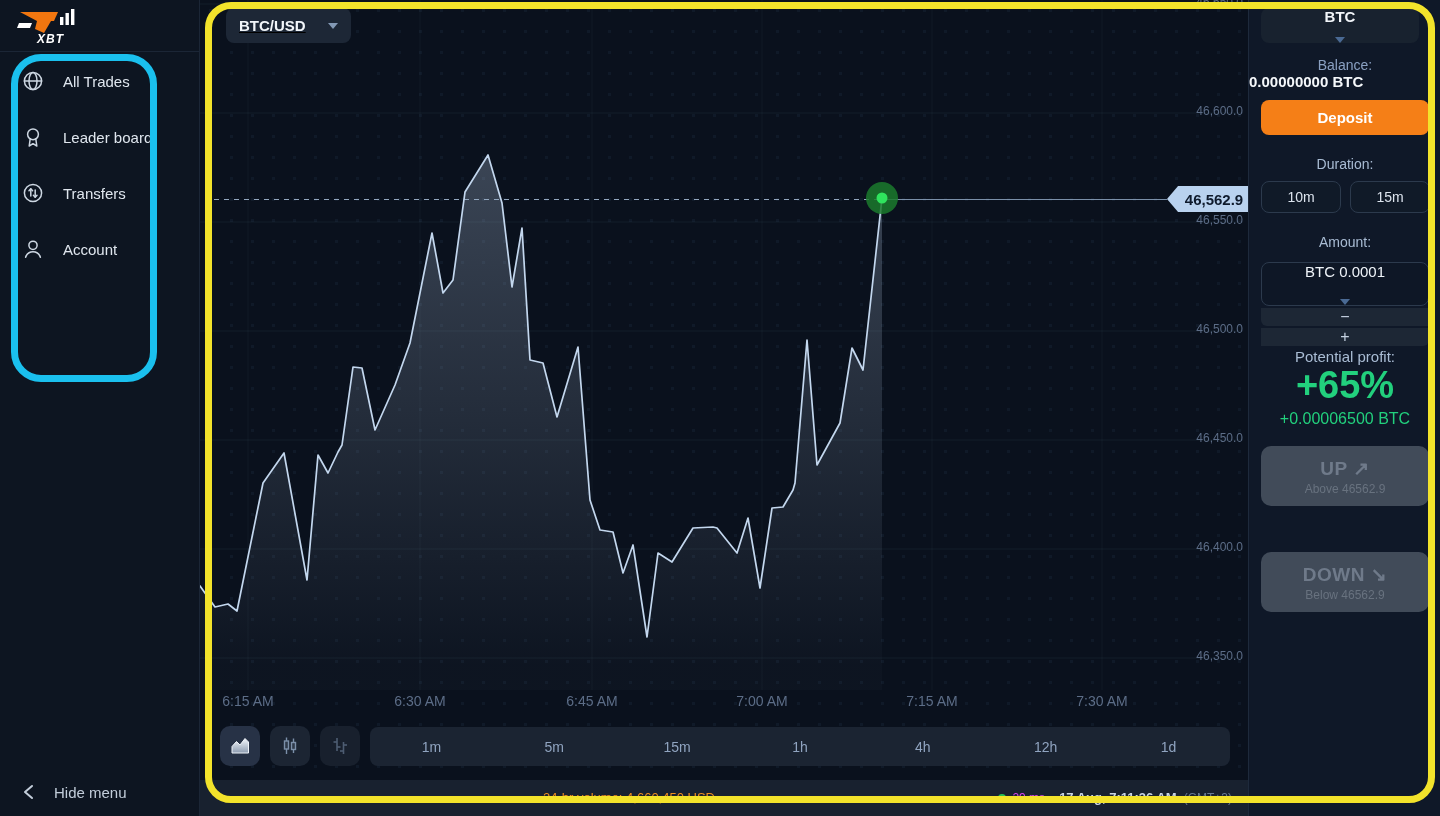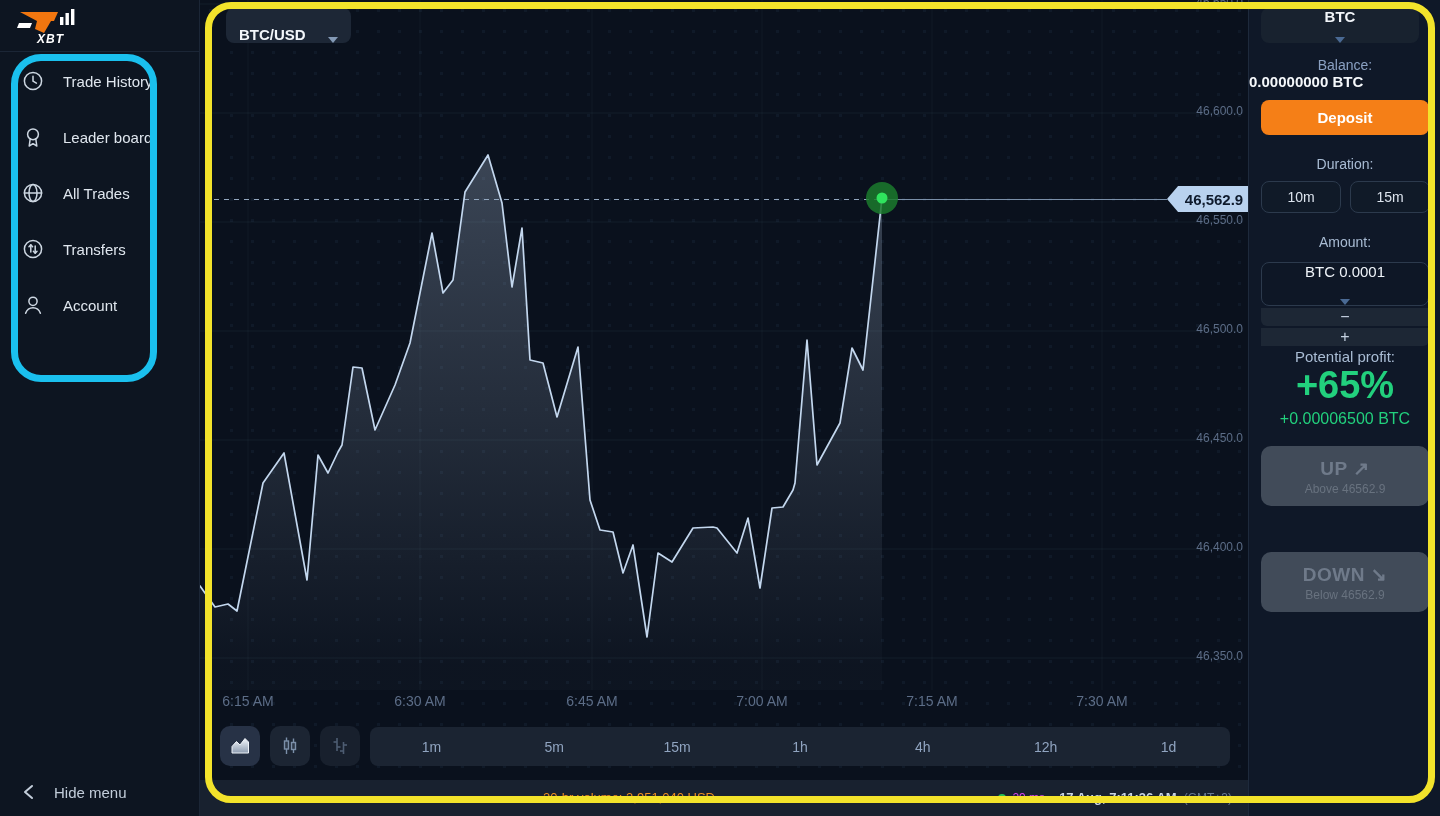--- a/index.html
+++ b/index.html
@@ -22,22 +22,22 @@
   
   #main { position:absolute; left:200px; top:0; width:1048px; height:816px;
     background:#0a111d;
     background-image:radial-gradient(rgba(96,140,190,0.07) 1.5px, transparent 1.8px);
     background-size:21px 21px; }
   #price-chart { position:absolute; left:0; top:0; }
   .y-label { position:absolute; right:5px; color:#5c6d87; font-size:12px; }
   .x-label { position:absolute; top:693px; transform:translateX(-50%);
     color:#5c6d87; font-size:14px; white-space:nowrap; }
   .symbol-select { position:absolute; left:26px; top:8px; width:125px; height:35px;
-    background:#1d2736; border-radius:8px; display:flex; align-items:flex-end;
-    justify-content:space-between; padding:0 13px; cursor:pointer; }
+    background:#1d2736; border-radius:8px; display:flex; align-items:center;
+    justify-content:space-between; padding:0 13px; cursor:pointer;text-decoration:underline; }
   .symbol-select .txt { color:#f2f6fa; font-size:15px; font-weight:bold; }
   .caret-down { width:0; height:0; border-left:5px solid transparent;
     border-right:5px solid transparent; border-top:6px solid #8399b5; }
   .price-tag { position:absolute; left:967px; top:186px; width:85px; height:26px;
     background:#b9d2ef; color:#0e1a2c; font-size:15px; font-weight:bold;
     display:flex; align-items:center; justify-content:center; padding-left:9px;
     clip-path:polygon(0 50%, 13% 0, 100% 0, 100% 100%, 13% 100%); }
   .ct-btn { position:absolute; top:726px; width:40px; height:40px; border-radius:10px;
     display:flex; align-items:center; justify-content:center; cursor:pointer; }
   #ct-area { left:20px; background:#273246; }
@@ -120,38 +120,31 @@
         <rect x="47" y="12" width="3.4" height="8" fill="#ffffff"></rect>
         <rect x="52.5" y="8" width="3.4" height="12" fill="#ffffff"></rect>
         <rect x="58" y="4" width="3.4" height="16" fill="#ffffff"></rect>
         <text x="24" y="38" fill="#ffffff" font-size="12" font-style="italic" font-weight="bold" letter-spacing="1">XBT</text>
       </svg>
     </div>
     <nav id="nav">
         <div class="nav-item">
           <svg class="icon" width="24" height="24" viewBox="0 0 24 24" fill="none" stroke="#cdd7e2" stroke-width="1.5" stroke-linecap="round" stroke-linejoin="round">
             <circle cx="12" cy="12" r="8.6"></circle>
-            <polyline points="12,7.2 12,12.2 15.4,14.2"></polyline>
+            <ellipse cx="12" cy="12" rx="4" ry="8.6"></ellipse>
+            <line x1="3.4" y1="12" x2="20.6" y2="12"></line>
           </svg>
-          <span class="lbl">Trade History</span>
+          <span class="lbl">All Trades</span>
         </div>
         <div class="nav-item">
           <svg class="icon" width="24" height="24" viewBox="0 0 24 24" fill="none" stroke="#cdd7e2" stroke-width="1.5" stroke-linecap="round" stroke-linejoin="round">
             <circle cx="12" cy="9.3" r="5.4"></circle>
             <path d="M9.2 13.8 L8.2 21 L12 18.7 L15.8 21 L14.8 13.8"></path>
           </svg>
           <span class="lbl">Leader board</span>
-        </div>
-        <div class="nav-item">
-          <svg class="icon" width="24" height="24" viewBox="0 0 24 24" fill="none" stroke="#cdd7e2" stroke-width="1.5" stroke-linecap="round" stroke-linejoin="round">
-            <circle cx="12" cy="12" r="8.6"></circle>
-            <ellipse cx="12" cy="12" rx="4" ry="8.6"></ellipse>
-            <line x1="3.4" y1="12" x2="20.6" y2="12"></line>
-          </svg>
-          <span class="lbl">All Trades</span>
         </div>
         <div class="nav-item">
           <svg class="icon" width="24" height="24" viewBox="0 0 24 24" fill="none" stroke="#cdd7e2" stroke-width="1.5" stroke-linecap="round" stroke-linejoin="round">
             <circle cx="12" cy="12" r="8.6"></circle>
             <line x1="9.8" y1="8" x2="9.8" y2="15"></line>
             <polyline points="8,9.8 9.8,7.8 11.6,9.8"></polyline>
             <line x1="14.2" y1="9" x2="14.2" y2="16"></line>
             <polyline points="12.4,14.2 14.2,16.2 16,14.2"></polyline>
           </svg>
           <span class="lbl">Transfers</span>
@@ -263,21 +256,21 @@
         <div class="tf">1m</div>
         <div class="tf">5m</div>
         <div class="tf">15m</div>
         <div class="tf">1h</div>
         <div class="tf">4h</div>
         <div class="tf">12h</div>
         <div class="tf">1d</div>
       </div>
 
     <div id="status-bar">
-      <span class="volume">20-hr volume: 3,951,040 USD</span>
+      <span class="volume">24-hr volume: 4,660,450 USD</span>
       <span class="right-status">
         <span class="latency-dot"></span>
         <span class="latency">29 ms</span>
         <span class="datetime">17 Aug, 7:11:36 AM</span>
         <span class="timezone">(GMT+3)</span>
       </span>
     </div>
   </main>
 
   <aside id="panel">

